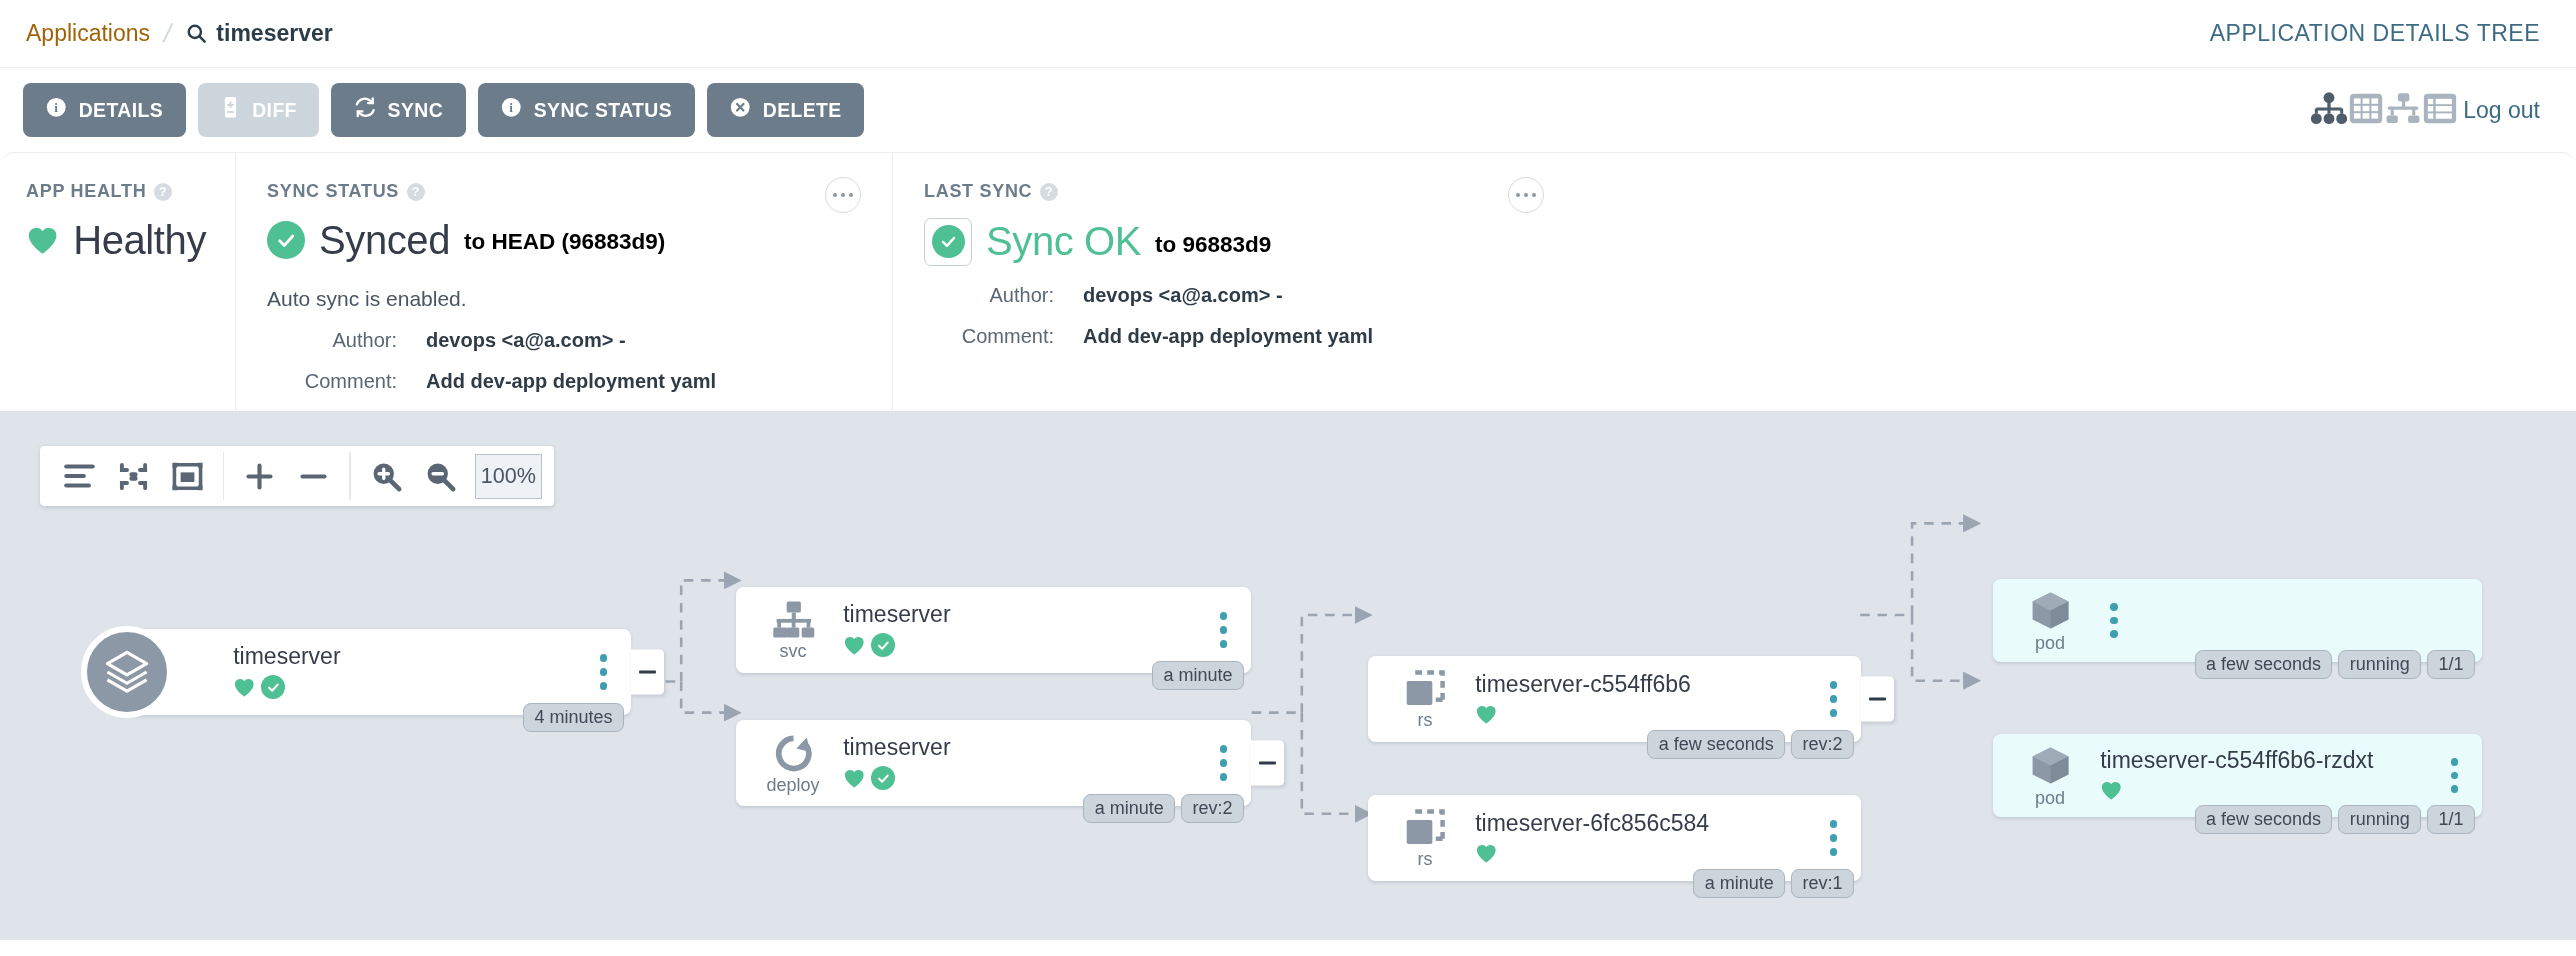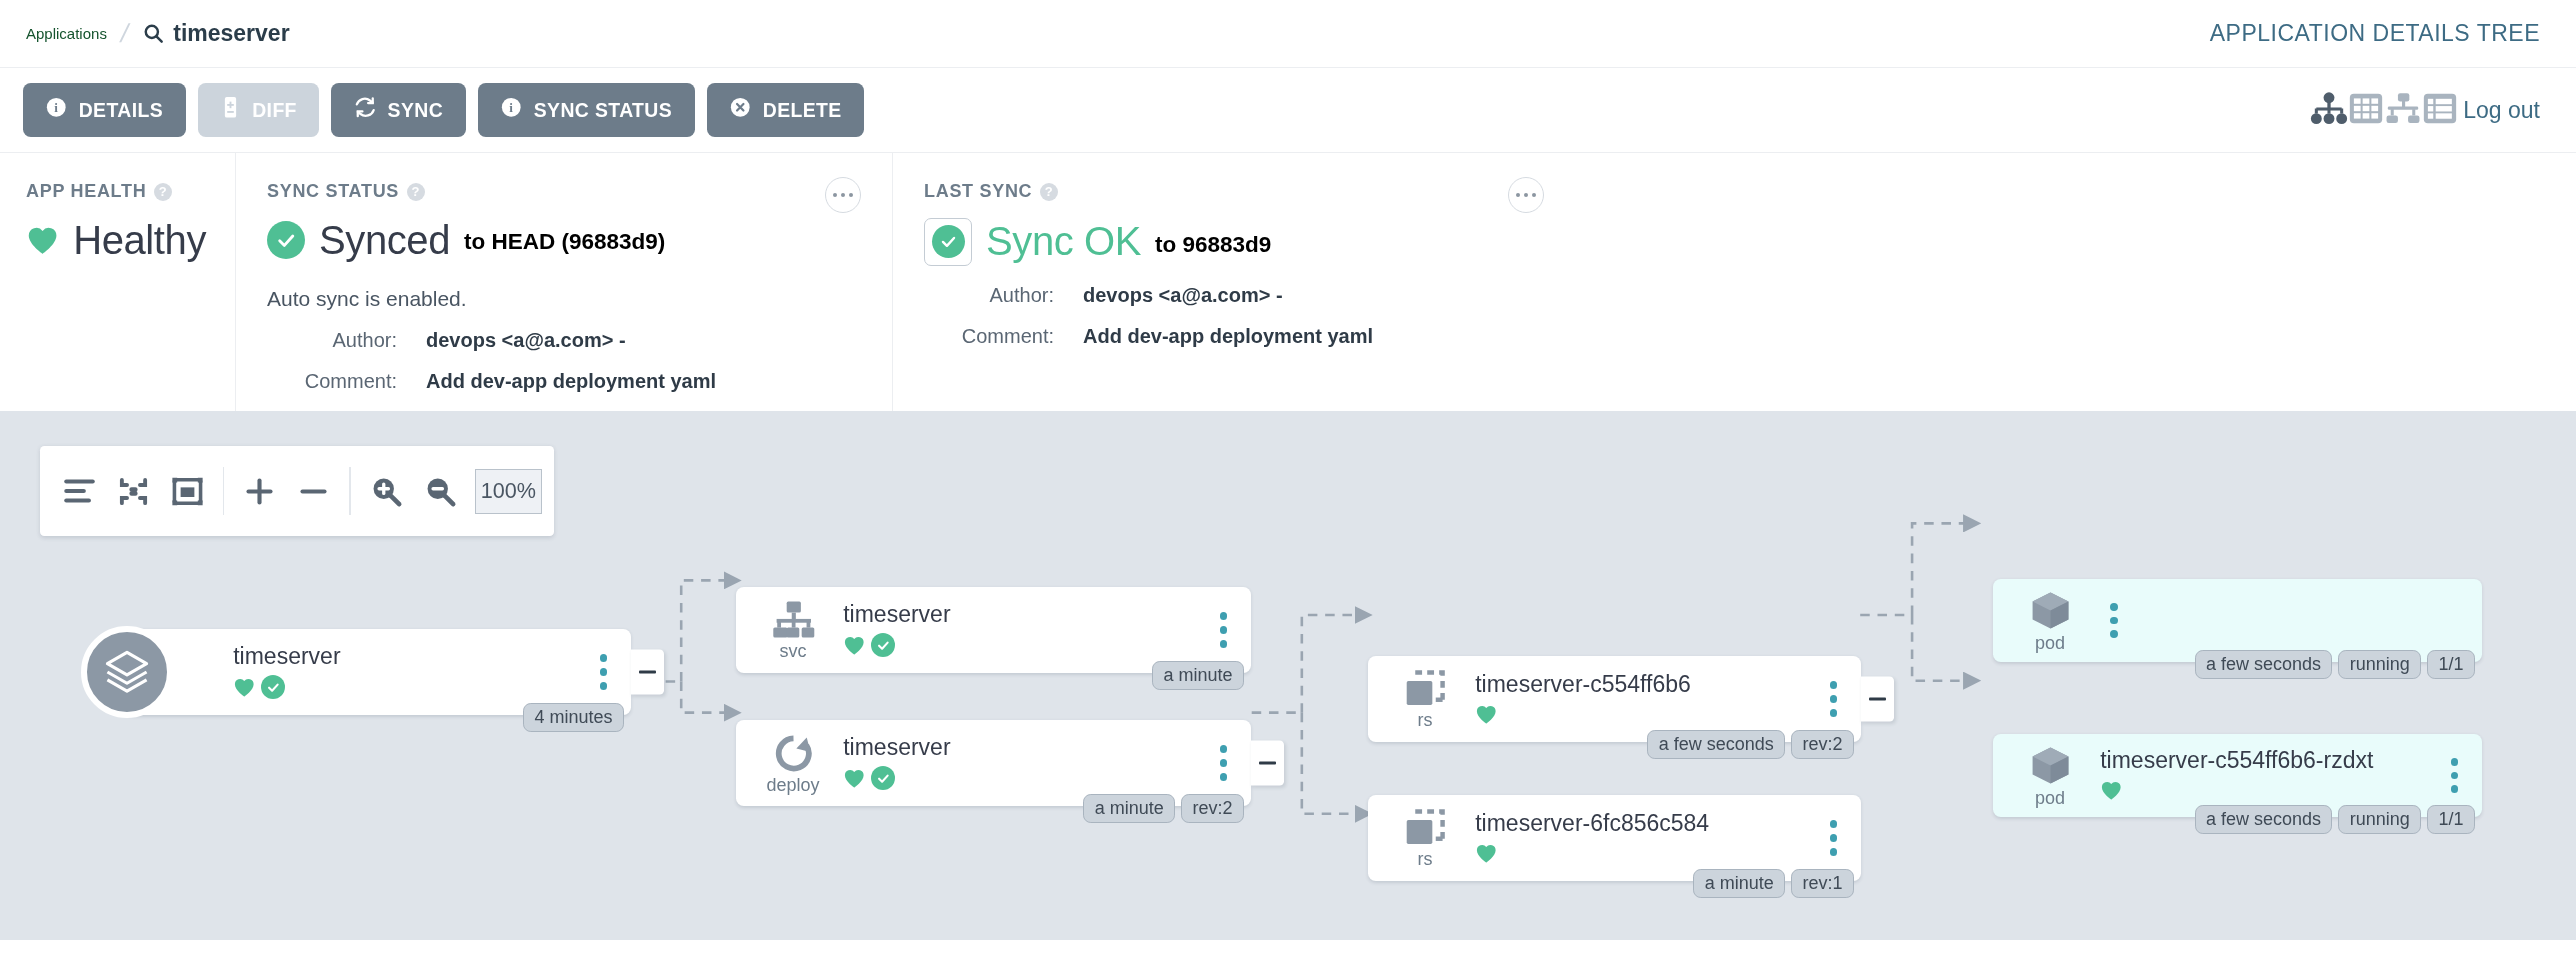--- a/index.html
+++ b/index.html
@@ -13,22 +13,22 @@
   
   .breadcrumb-bar {
     height: 67px;
     background: #fff;
     display: flex;
     align-items: center;
     padding: 0 36px 0 26px;
     position: relative;
   }
   .crumb-link {
-    color: #14532d;
-    font-size: 15px;
+    color: #a16207;
+    font-size: 23px;
     cursor: pointer;
   }
   .crumb-sep {
     color: #cfd6de;
     font-size: 26px;
     margin: 0 14px;
     transform: skewX(-12deg);
     display: inline-block;
   }
   .crumb-current {
@@ -82,20 +82,21 @@
   .logout {
     color: #3d6b84; font-size: 23px; cursor: pointer; margin-left: 5.2px;
   }
 
   
   .status-row {
     display: flex;
     background: #fff;
     height: 259px;
     border-top: 1.7px solid #eceef1;
+    border-radius: 14px;
   }
   .panel { padding: 28px 29px 0 26px; position: relative; }
   .panel.health { width: 235px; }
   .panel.sync   { width: 657px; border-left: 1.7px solid #eceef1; padding-left: 31px; }
   .panel.last   { flex: 1; border-left: 1.7px solid #eceef1; padding-left: 31px; }
   .panel-label {
     display: flex; align-items: center; gap: 7.8px;
     color: #6d7c8a; font-size: 18px; font-weight: 700; letter-spacing: 0.7px;
   }
   .qmark {
@@ -141,21 +142,21 @@
     overflow: hidden;
   }
   .zoom-toolbar {
     position: absolute; left: 40px; top: 458px;
     transform: translateY(-458px);
     margin-top: 458px;
     display: flex; align-items: center; gap: 0;
     background: #fff; border-radius: 4.3px;
     box-shadow: 0 1.7px 4.3px rgba(40,55,75,.15);
     padding: 8.6px 12px;
-    height: 90px;
+    height: 60px;
   }
   .zt-btn {
     width: 54px; height: 54px;
     display:flex; align-items:center; justify-content:center;
     cursor: pointer;
   }
   .zt-sep { width: 1.7px; height: 48px; background: #e3e7ec; margin: 0 8.6px; }
   .zoom-value {
     min-width: 67px; height: 45px;
     border: 1.7px solid #b9c2cb; background: #eef1f5;

